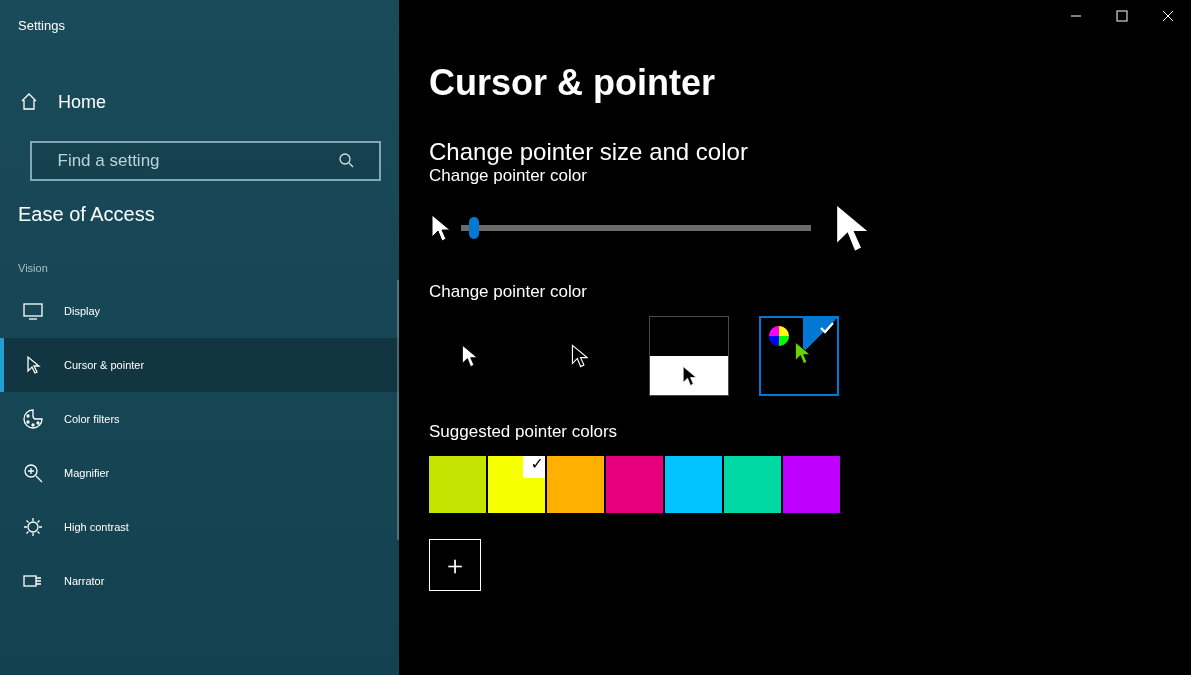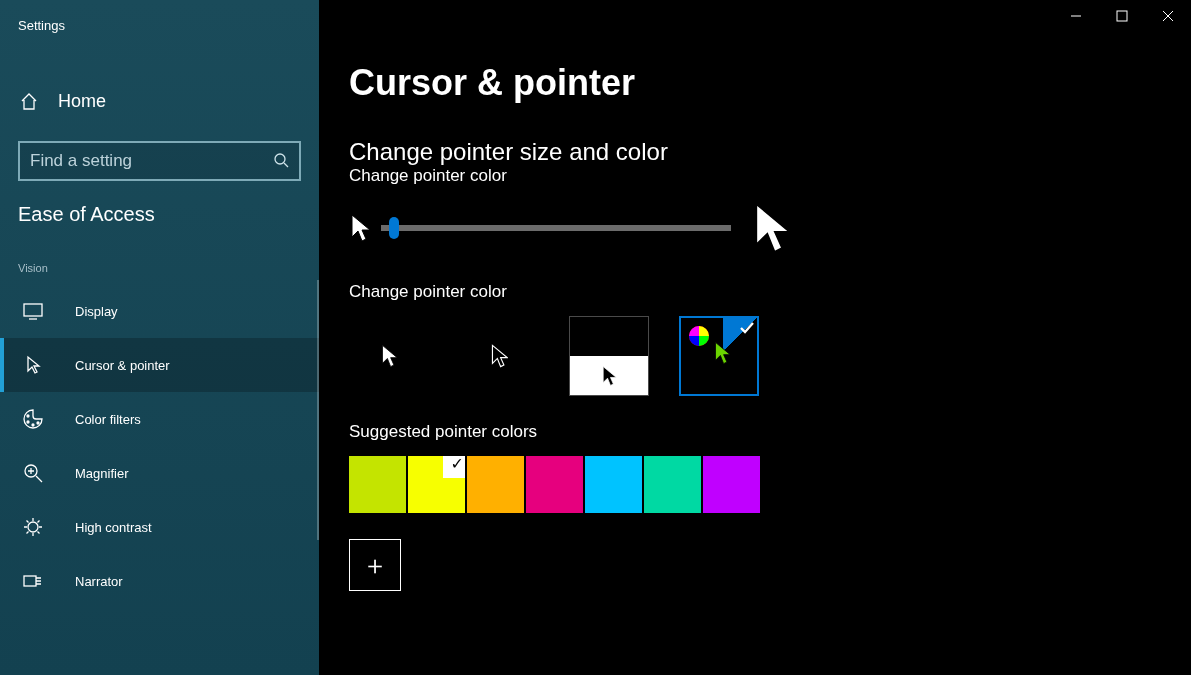--- a/index.html
+++ b/index.html
@@ -1,29 +1,29 @@
 <!DOCTYPE html>
 <html><head>
 <meta charset="utf-8">
 <style>
   * { margin:0; padding:0; box-sizing:border-box; font-family:"Segoe UI", Arial, sans-serif; }
   body { width:1191px; height:675px; display:flex; background:#000; color:#fff; overflow:hidden; }
 
   
-  .sidebar { width:319px; height:100%; background:linear-gradient(180deg,#1a4b5a 0%, #134150 100%); display:flex; flex-direction:column; position:relative; overflow:hidden;}
+  .sidebar { width:399px; height:100%; background:linear-gradient(180deg,#1a4b5a 0%, #134150 100%); display:flex; flex-direction:column; position:relative; overflow:hidden;}
   .sidebar-title { font-size:13px; padding:18px 18px 10px 18px; font-weight:400; color:#fff;}
-  .home-row { display:flex; align-items:flex-start; gap:18px; padding:8px 18px; margin-top:40px; cursor:pointer;}
+  .home-row { display:flex; align-items:center; gap:18px; padding:8px 18px; margin-top:40px; cursor:pointer;}
   .home-row .label { font-size:18px; }
-  .search-box { margin:20px 18px 0 18px; height:40px; border:2px solid #7eaab7; display:flex; align-items:center; justify-content:space-between; padding:0 10px; background:rgba(0,0,0,0.10);}
+  .search-box { margin:20px 18px 0 30px; height:40px; border:2px solid #7eaab7; display:flex; align-items:center; justify-content:center; padding:0 10px; background:rgba(0,0,0,0.10);}
   .search-box input { background:transparent; border:none; color:#cfe3ea; font-size:17px; width:280px; outline:none;}
   .search-box input::placeholder{color:#bcd2da;}
   .search-icon { font-size:15px; color:#cfe3ea;}
   .category { font-size:20px; font-weight:400; padding:22px 18px 0 18px; color:#fff;}
   .group-label { font-size:11px; color:#a8bfc9; padding:36px 18px 10px 18px; }
-  .nav-item { display:flex; align-items:center; gap:31px; padding:16px 18px; cursor:pointer; font-size:13px; border-left:4px solid transparent;}
+  .nav-item { display:flex; align-items:center; gap:20px; padding:16px 18px; cursor:pointer; font-size:11px; border-left:4px solid transparent;}
   .nav-item.active { background:rgba(0,0,0,0.22); border-left:4px solid #22a0d6;}
   .nav-icon { width:22px; height:22px; display:flex; align-items:center; justify-content:center; }
   .sidebar-scroll { position:absolute; right:0; top:280px; width:2px; height:260px; background:rgba(255,255,255,0.25); }
 
   
   .main { flex:1; background:#000; display:flex; flex-direction:column; position:relative;}
   .win-controls { position:absolute; top:0; right:0; display:flex; }
   .win-controls div { width:46px; height:32px; display:flex; align-items:center; justify-content:center; cursor:pointer;}
   .main-inner { padding:62px 0 0 30px; }
   .page-title { font-size:36px; font-weight:600; margin-bottom:34px;}

